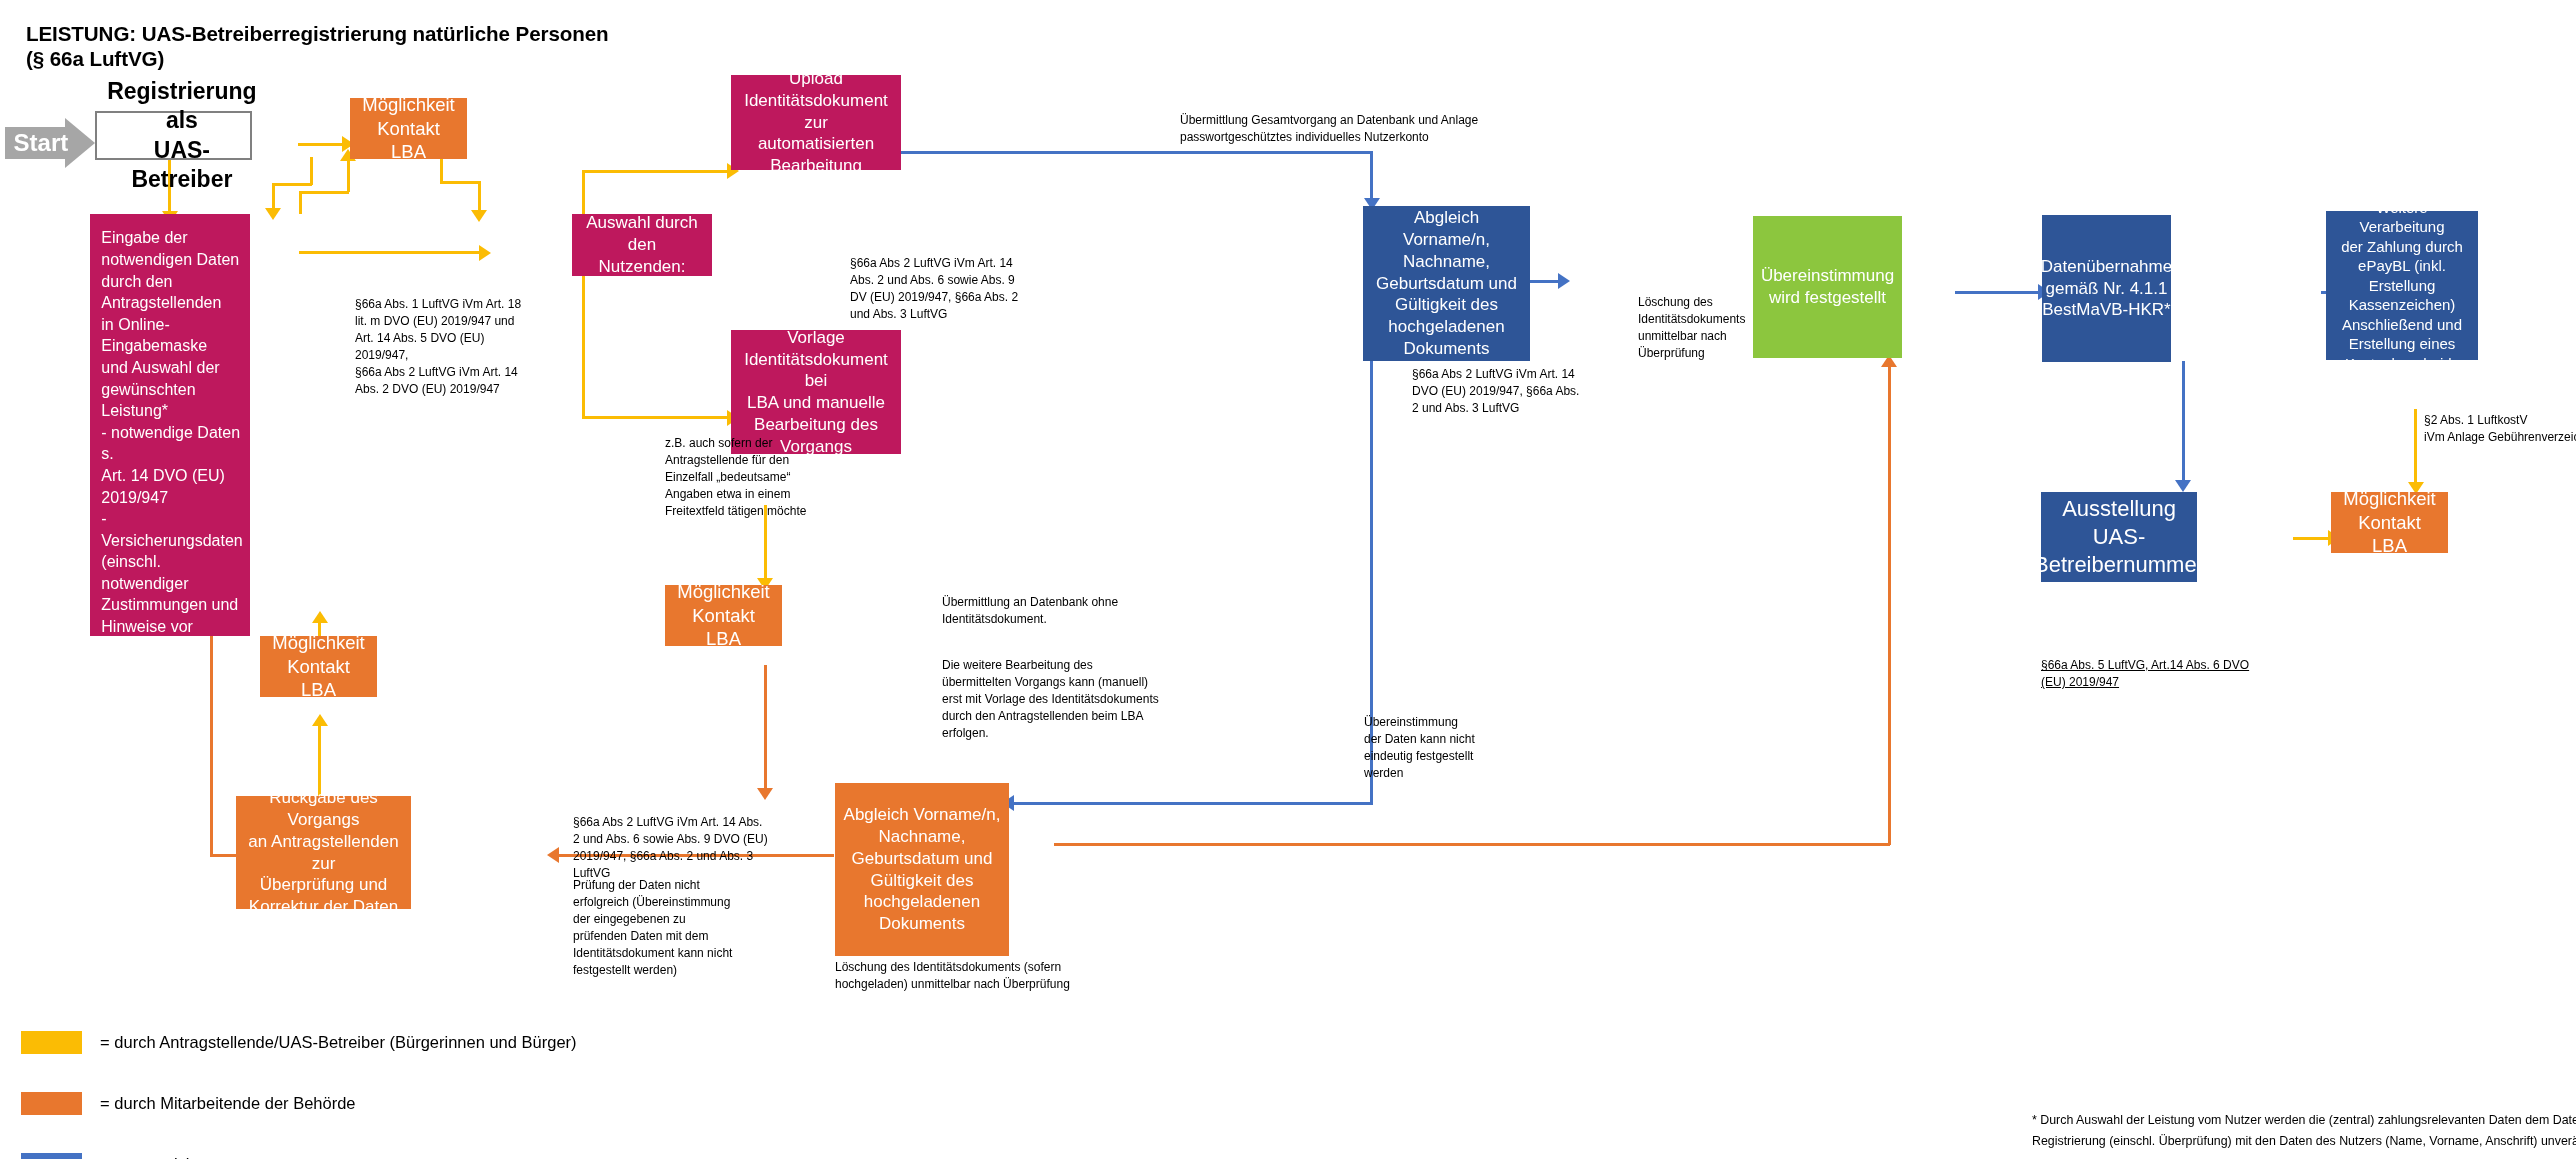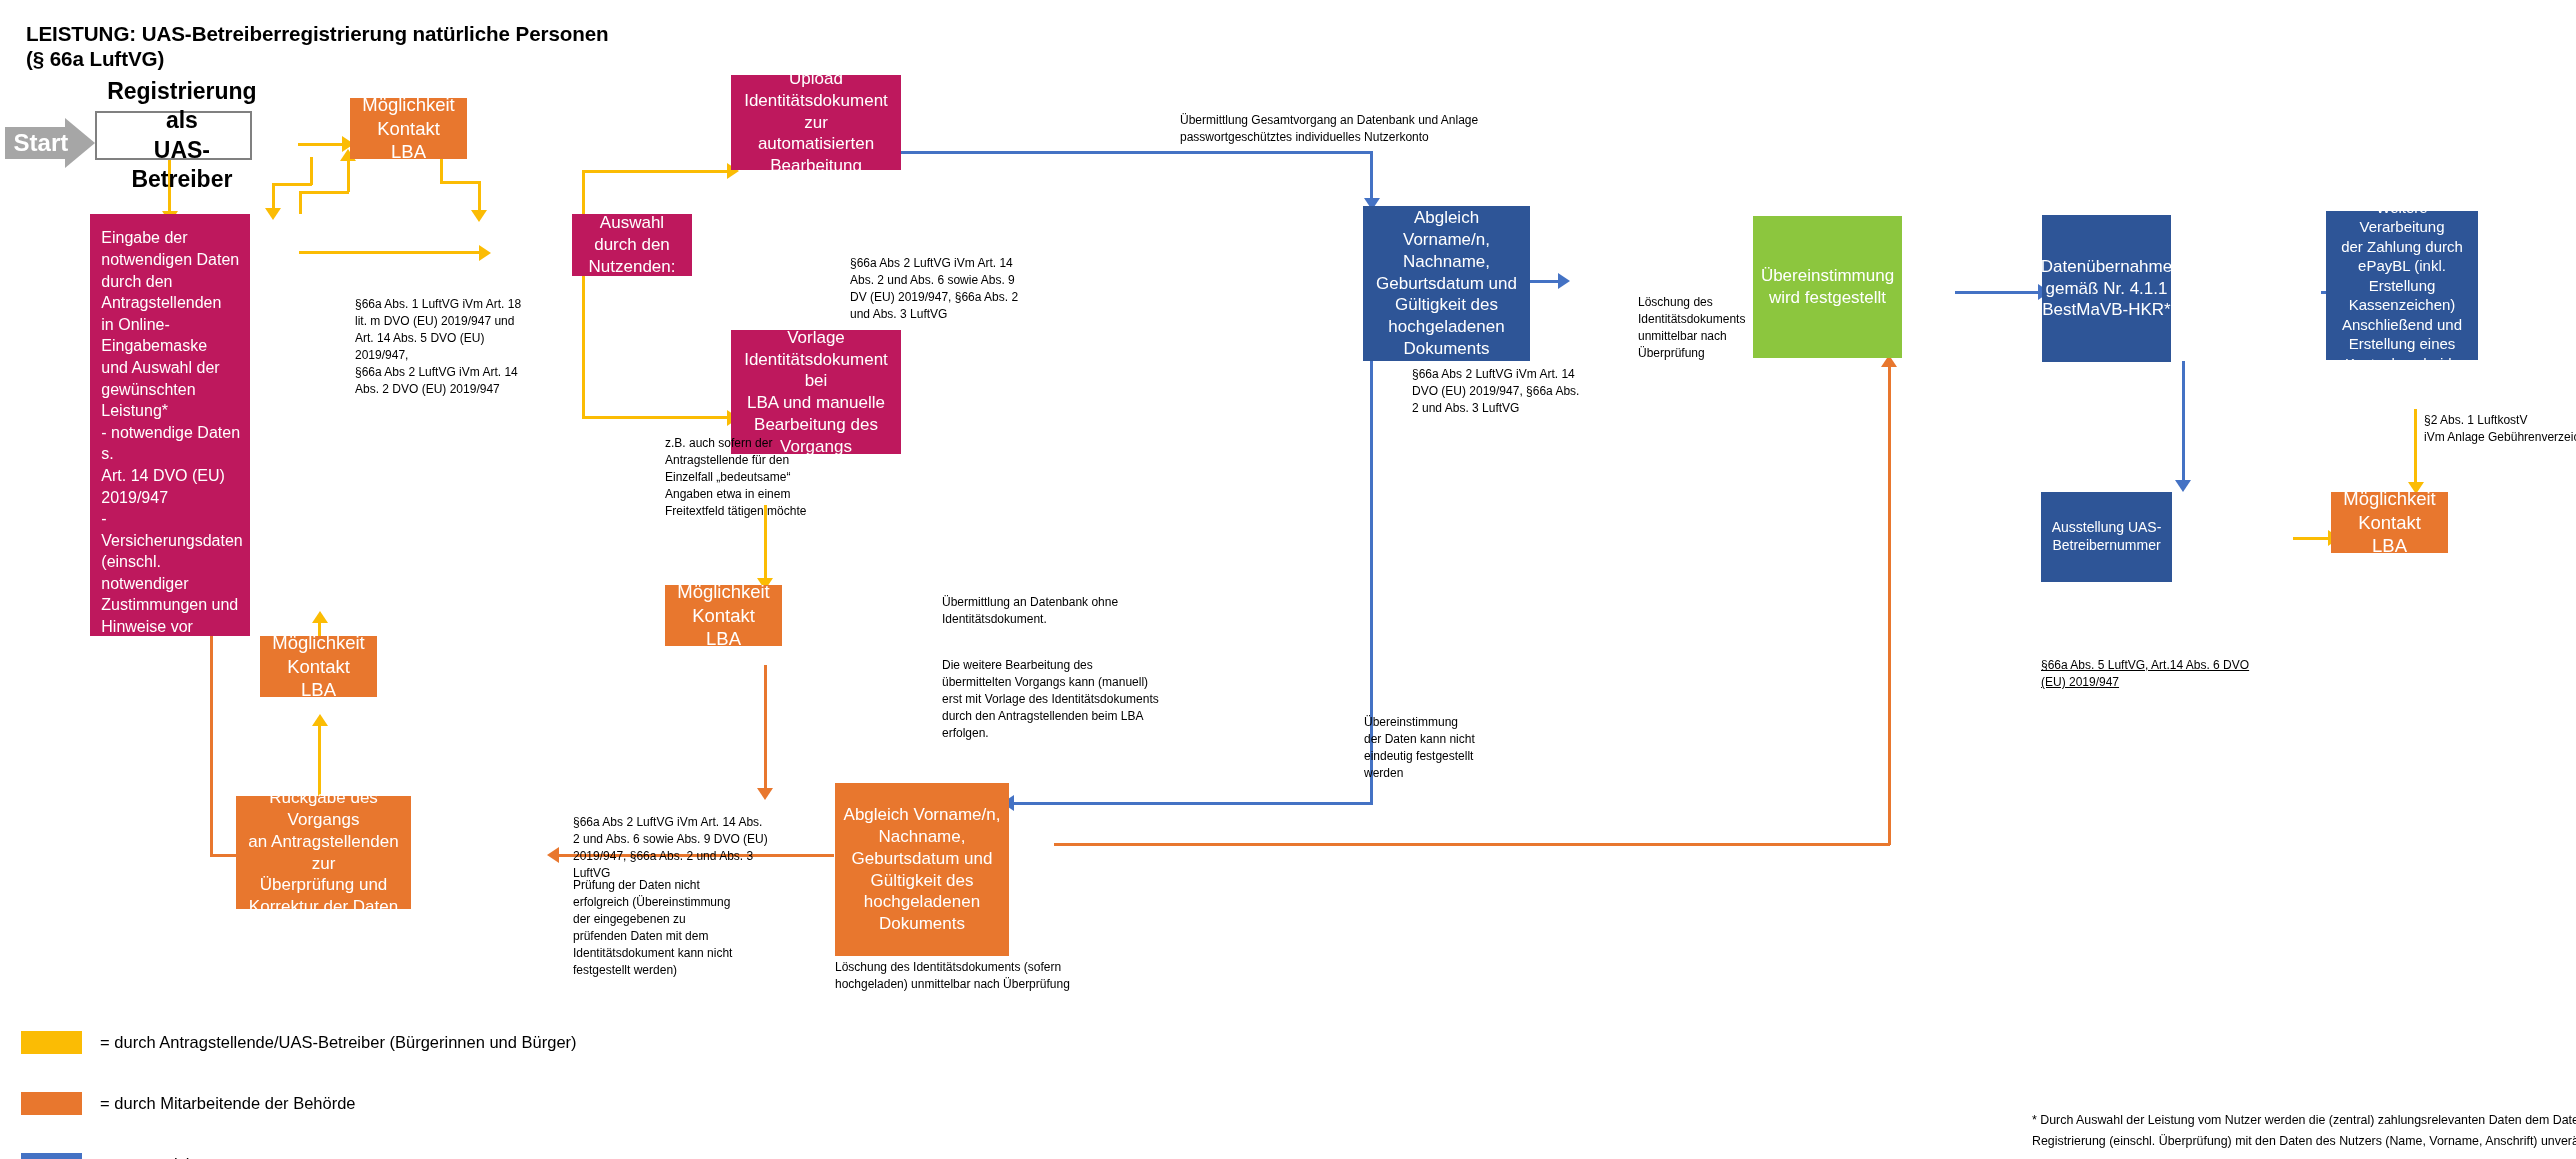--- a/index.html
+++ b/index.html
@@ -169,21 +169,21 @@
 und Auswahl der
 gewünschten Leistung*
 - notwendige Daten s.
 Art. 14 DVO (EU)
 2019/947
 - Versicherungsdaten
 (einschl. notwendiger
 Zustimmungen und
 Hinweise vor Absenden)</div>
 
-  <div class="abs box yellow" style="left:572px;top:214px;width:120px;height:62px;font-size:17px;">Auswahl durch den
+  <div class="abs box yellow" style="left:572px;top:214px;width:140px;height:62px;font-size:17px;">Auswahl durch den
 Nutzenden:</div>
 
   <div class="abs box yellow" style="left:731px;top:75px;width:170px;height:95px;font-size:17px;">Upload
 Identitätsdokument zur
 automatisierten
 Bearbeitung</div>
 
   <div class="abs box yellow" style="left:731px;top:330px;width:170px;height:124px;font-size:17px;">Vorlage
 Identitätsdokument bei
 LBA und manuelle
@@ -223,21 +223,21 @@
 BestMaVB-HKR*</div>
 
   <div class="abs box blue" style="left:2326px;top:211px;width:152px;height:149px;font-size:15px;line-height:1.3;">Weitere Verarbeitung
 der Zahlung durch
 ePayBL (inkl. Erstellung
 Kassenzeichen)
 Anschließend und
 Erstellung eines
 Kostenbescheids</div>
 
-  <div class="abs box blue" style="left:2041px;top:492px;width:131px;height:90px;font-size:14px;">Ausstellung UAS-
+  <div class="abs box blue" style="left:2041px;top:492px;width:156px;height:90px;font-size:22px;">Ausstellung UAS-
 Betreibernummer</div>
 
   <div class="abs box orange" style="left:2331px;top:492px;width:117px;height:61px;font-size:18.5px;">Möglichkeit
 Kontakt LBA</div>
 
   <div class="abs note" style="left:355px;top:296px;width:180px;">§66a Abs. 1 LuftVG iVm Art. 18
 lit. m DVO (EU) 2019/947 und
 Art. 14 Abs. 5 DVO (EU)
 2019/947,
 §66a Abs 2 LuftVG iVm Art. 14

